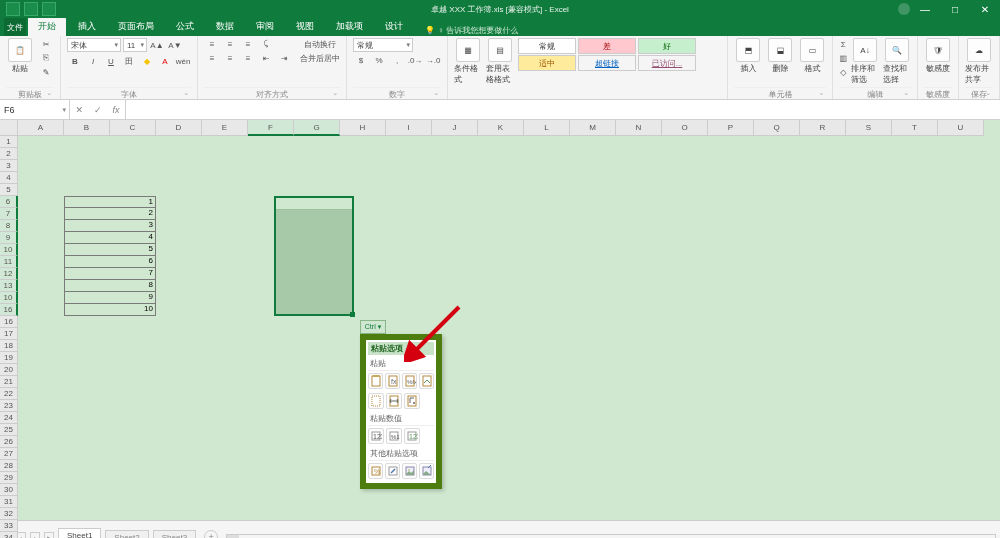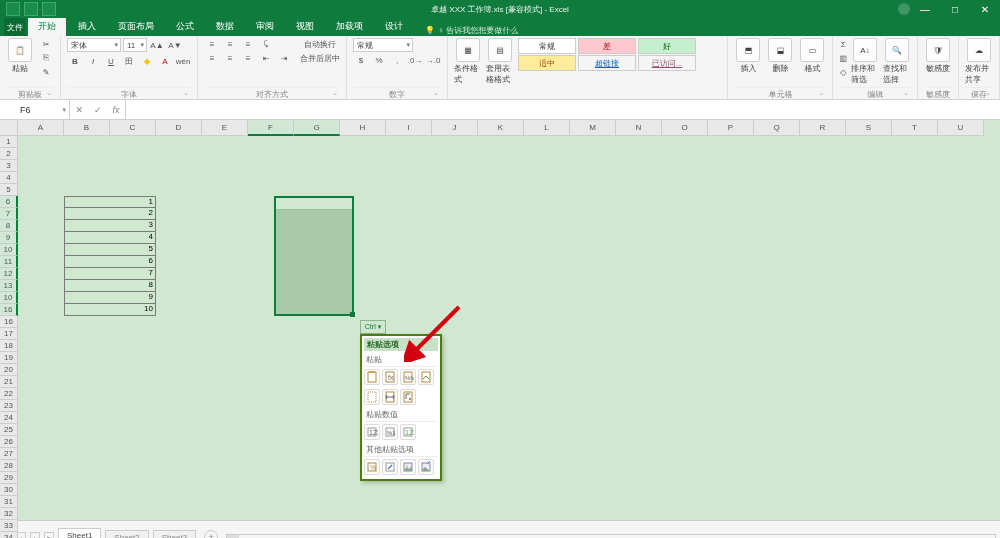--- a/index.html
+++ b/index.html
@@ -33,21 +33,21 @@
   .group-label::after { content:"⌄"; position:absolute; right:2px; font-size:7px; color:#aaa; }
   .style-box { width:58px; height:16px; border:1px solid #ccc; font-size:8px; display:flex; align-items:center; justify-content:center; }
   .style-normal { background:#fff; color:#333; }
   .style-bad { background:#ffc7ce; color:#9c0006; }
   .style-good { background:#c6efce; color:#006100; }
   .style-neutral { background:#ffeb9c; color:#9c5700; }
   .style-box.linked { color:#0563c1; text-decoration:underline; }
 
   
   .fbar { height:20px; display:flex; border-bottom:1px solid #d0d0d0; }
-  .namebox { width:70px; border-right:1px solid #d0d0d0; padding:2px 20px; font-size:9px; color:#333; display:flex; align-items:center; position:relative; }
+  .namebox { width:70px; border-right:1px solid #d0d0d0; padding:2px 4px; font-size:9px; color:#333; display:flex; align-items:center; position:relative; }
   .namebox::after{content:"▾";position:absolute;right:3px;font-size:7px;color:#888;}
   .fx-btns { width:56px; border-right:1px solid #d0d0d0; display:flex; align-items:center; justify-content:space-around; font-size:9px; color:#888; }
   .fx-input { flex:1; padding:2px 4px; font-size:9px; }
 
   
   .sheet-area { position:relative; height:400px; background:#d0e8cf; }
   .sel-all { position:absolute; left:0; top:0; width:18px; height:16px; background:#e8e8e8; border-right:1px solid #ccc; border-bottom:1px solid #ccc; }
   .colheads { position:absolute; left:18px; top:0; right:0; height:16px; display:flex; }
   .colh { width:46px; height:16px; background:#e8e8e8; border-right:1px solid #ccc; border-bottom:1px solid #ccc; font-size:8px; color:#555; text-align:center; line-height:16px; flex-shrink:0; }
   .colh.sel { background:#d2e8d6; border-bottom:2px solid #0f7b3c; }
@@ -58,21 +58,21 @@
   
   .tbl1 { position:absolute; left:46px; top:60px; width:92px; }
   .tbl1 .tr { height:12px; border:1px solid #7a7a7a; border-top:none; display:flex; justify-content:flex-end; padding-right:2px; font-size:8px; background:transparent; }
   .tbl1 .tr:first-child { border-top:1px solid #7a7a7a; }
   
   .selblock { position:absolute; left:256px; top:60px; width:80px; height:120px; background:#a7c9a7; border:2px solid #0f7b3c; }
   .selblock .first { position:absolute; left:0; top:0; width:100%; height:12px; background:#d0e8cf; border-bottom:1px solid #9cc19b; }
   .selblock .handle { position:absolute; right:-3px; bottom:-3px; width:5px; height:5px; background:#0f7b3c; }
   
   .paste-smart { position:absolute; left:342px; top:184px; width:26px; height:14px; background:#cfe6d0; border:1px solid #8ab68a; font-size:7px; color:#0f7b3c; display:flex; align-items:center; justify-content:center; }
-  .paste-menu { position:absolute; left:342px; top:198px; width:82px; background:#fff; border:2px solid #4d7c0f; box-shadow:2px 2px 4px rgba(0,0,0,.2); padding:2px; }
+  .paste-menu { position:absolute; left:342px; top:198px; width:82px; background:#fff; border:6px solid #4d7c0f; box-shadow:2px 2px 4px rgba(0,0,0,.2); padding:2px; }
   .pm-hdr { font-size:8px; font-weight:bold; background:#c8e2c7; color:#2a6b2a; padding:1px 3px; margin-bottom:2px; }
   .pm-lbl { font-size:8px; color:#666; padding:1px 2px; border-bottom:1px solid #eee; margin-top:1px;}
   .pm-row { display:flex; gap:2px; padding:2px 0; }
   .pm-opt { width:16px; height:16px; border:1px solid #dcdcdc; border-radius:2px; background:#fcfcfc; display:flex; align-items:center; justify-content:center; }
   .pm-opt svg { display:block; }
   
   .arrow { position:absolute; left:386px; top:166px; pointer-events:none; }
 
   
   .tabstrip { height:24px; border-top:1px solid #ccc; display:flex; align-items:flex-end; padding-left:2px; gap:4px; background:#f5f5f5; }

